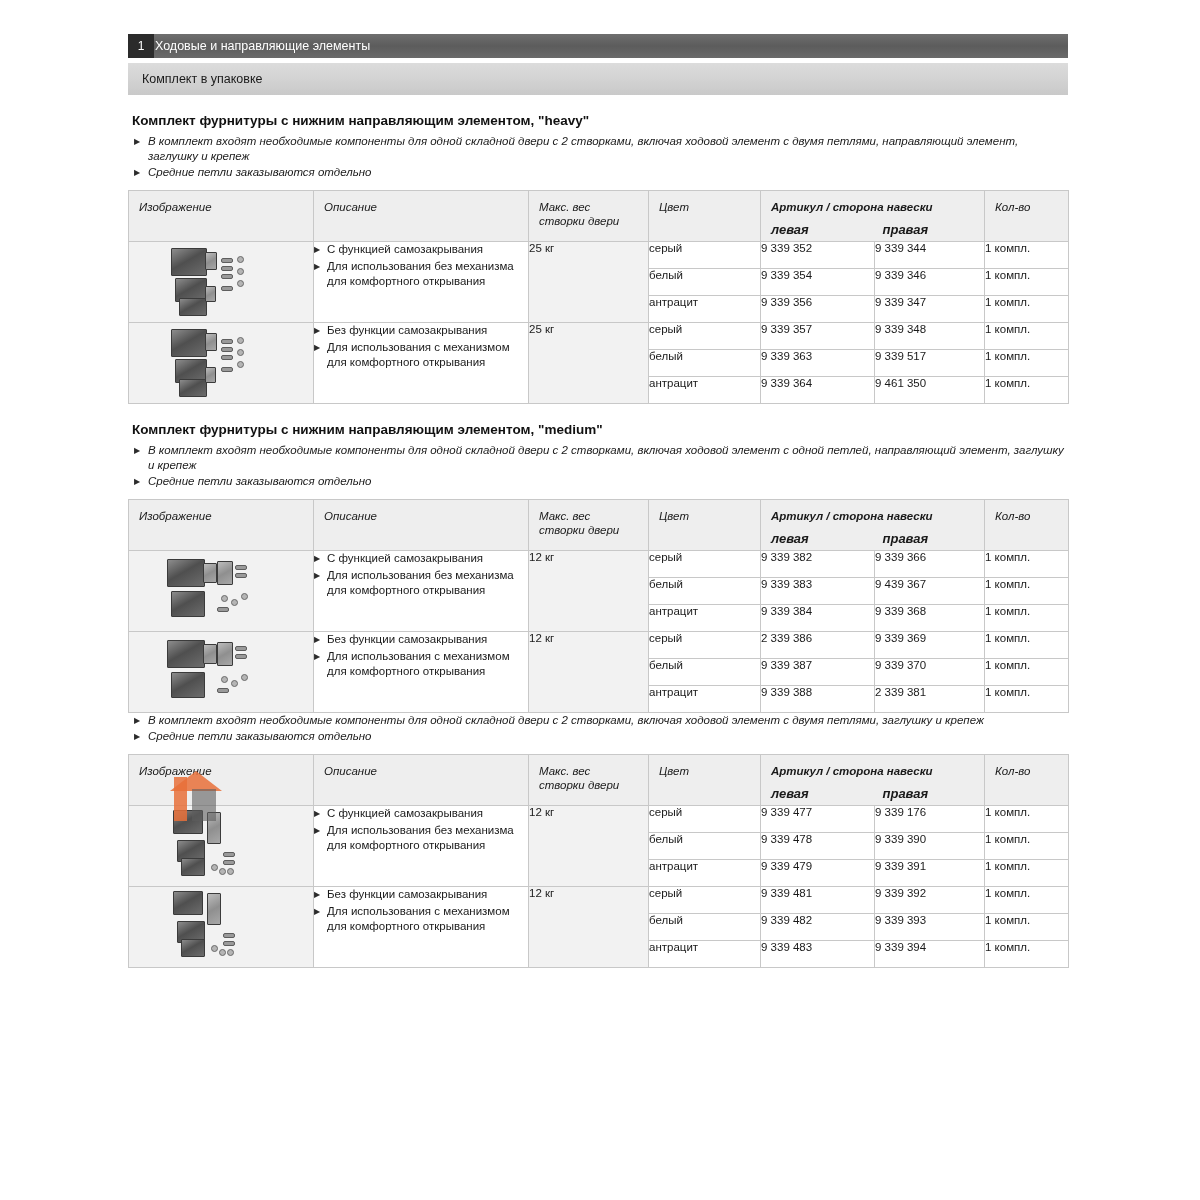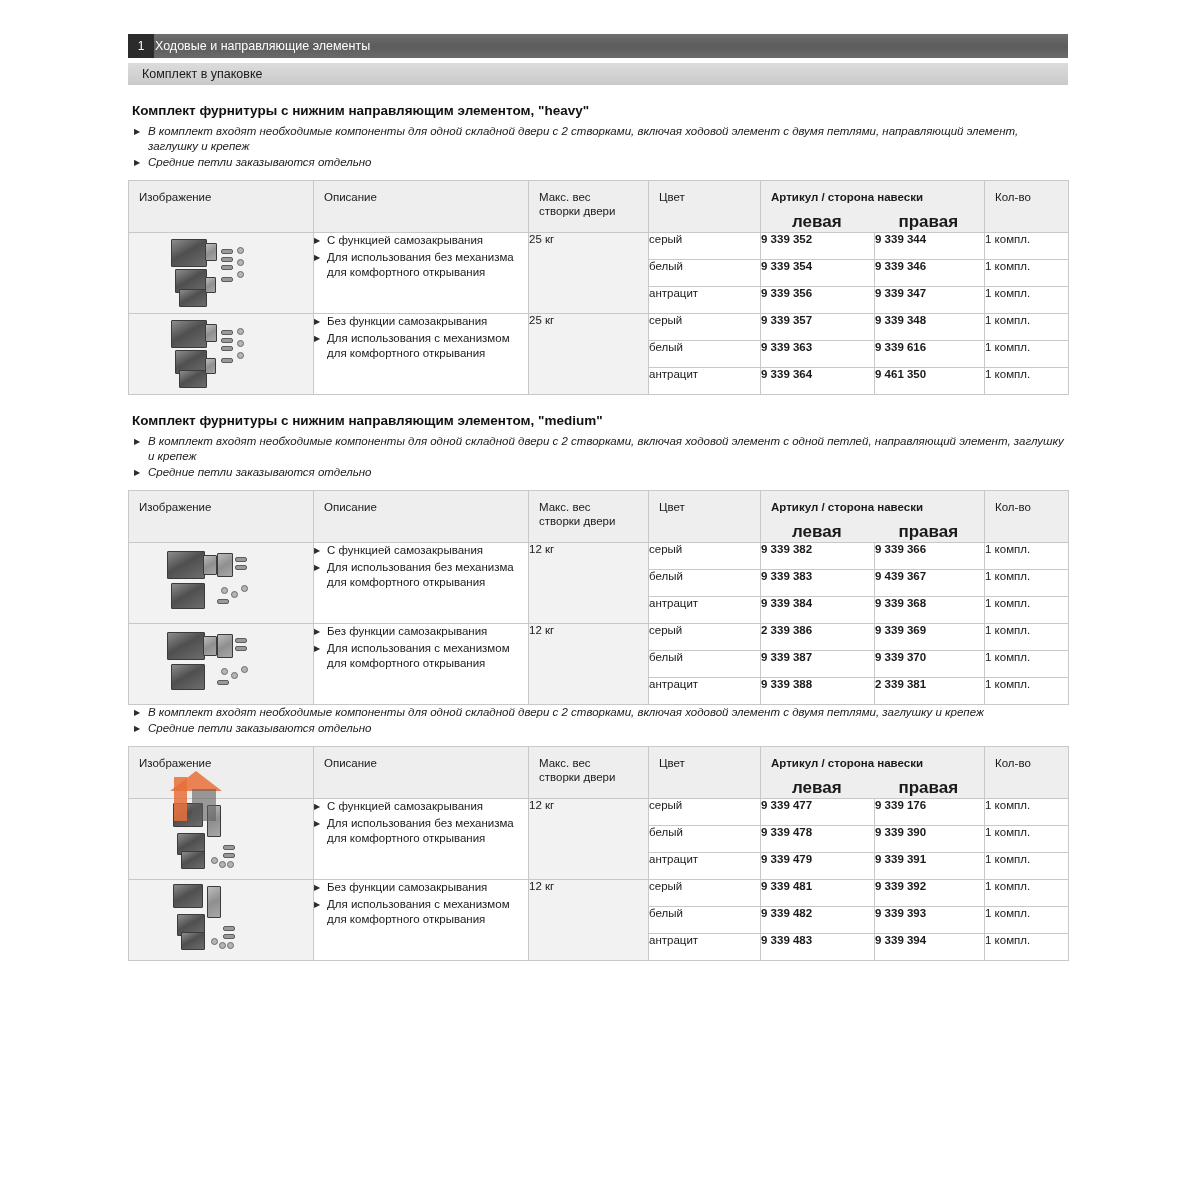--- a/index.html
+++ b/index.html
@@ -42,21 +42,21 @@
   .chapter-title {
     flex: 1;
     display: flex;
     align-items: center;
     padding-left: 1px;
     color: #ffffff;
     font-size: 12.5px;
   }
   .section-bar {
     margin-top: 5px;
-    height: 22px;
+    height: 32px;
     background: linear-gradient(to bottom, #dcdcdc 0%, #d2d2d2 55%, #c9c9c9 100%);
     display: flex;
     align-items: center;
     padding-left: 14px;
     font-size: 12.5px;
     color: #1a1a1a;
   }
 
   
   .block-title {
@@ -95,33 +95,33 @@
   }
   table.spec td, table.spec th {
     border: 1px solid #c8c8c8;
     padding: 0;
     vertical-align: top;
     background: #ffffff;
   }
   thead td {
     background: #eeeeee !important;
     height: 50px;
+    font-style: italic;
   }
   .hcell {
     padding: 9px 10px 0 10px;
     font-size: 11.5px;
     line-height: 14px;
     color: #1a1a1a;
   }
   .hcell.bold { font-weight: bold; }
   .hsub {
     padding: 8px 10px 0 10px;
     font-weight: bold;
-    font-size: 17px;
-    text-align: center;
+    font-size: 13px;
   }
   td.img-cell {
     background: #f2f2f2 !important;
     text-align: center;
     vertical-align: middle;
   }
   td.desc-cell {
     padding: 10px 8px 10px 6px;
   }
   td.weight-cell {
@@ -130,21 +130,21 @@
     vertical-align: middle;
     padding-left: 12px;
   }
   td.color-cell {
     padding: 8px 0 8px 12px;
     vertical-align: middle;
     height: 25px;
   }
   td.art-cell {
     padding: 8px 0 8px 12px;
-    font-weight: bold;
+    font-weight: normal;
     vertical-align: middle;
   }
   td.qty-cell {
     padding: 8px 0 8px 12px;
     vertical-align: middle;
   }
   .desc-line {
     display: flex;
     align-items: flex-start;
     line-height: 15px;
@@ -347,21 +347,21 @@
               </td>
               <td class="weight-cell" rowspan="3">25 кг</td>
               <td class="color-cell">серый</td>
               <td class="art-cell">9 339 357</td>
               <td class="art-cell">9 339 348</td>
               <td class="qty-cell">1 компл.</td>
             </tr>
             <tr>
               <td class="color-cell">белый</td>
               <td class="art-cell">9 339 363</td>
-              <td class="art-cell">9 339 616</td>
+              <td class="art-cell">9 339 517</td>
               <td class="qty-cell">1 компл.</td>
             </tr>
             <tr>
               <td class="color-cell">антрацит</td>
               <td class="art-cell">9 339 364</td>
               <td class="art-cell">9 461 350</td>
               <td class="qty-cell">1 компл.</td>
             </tr>
           </tbody>
         </table>

